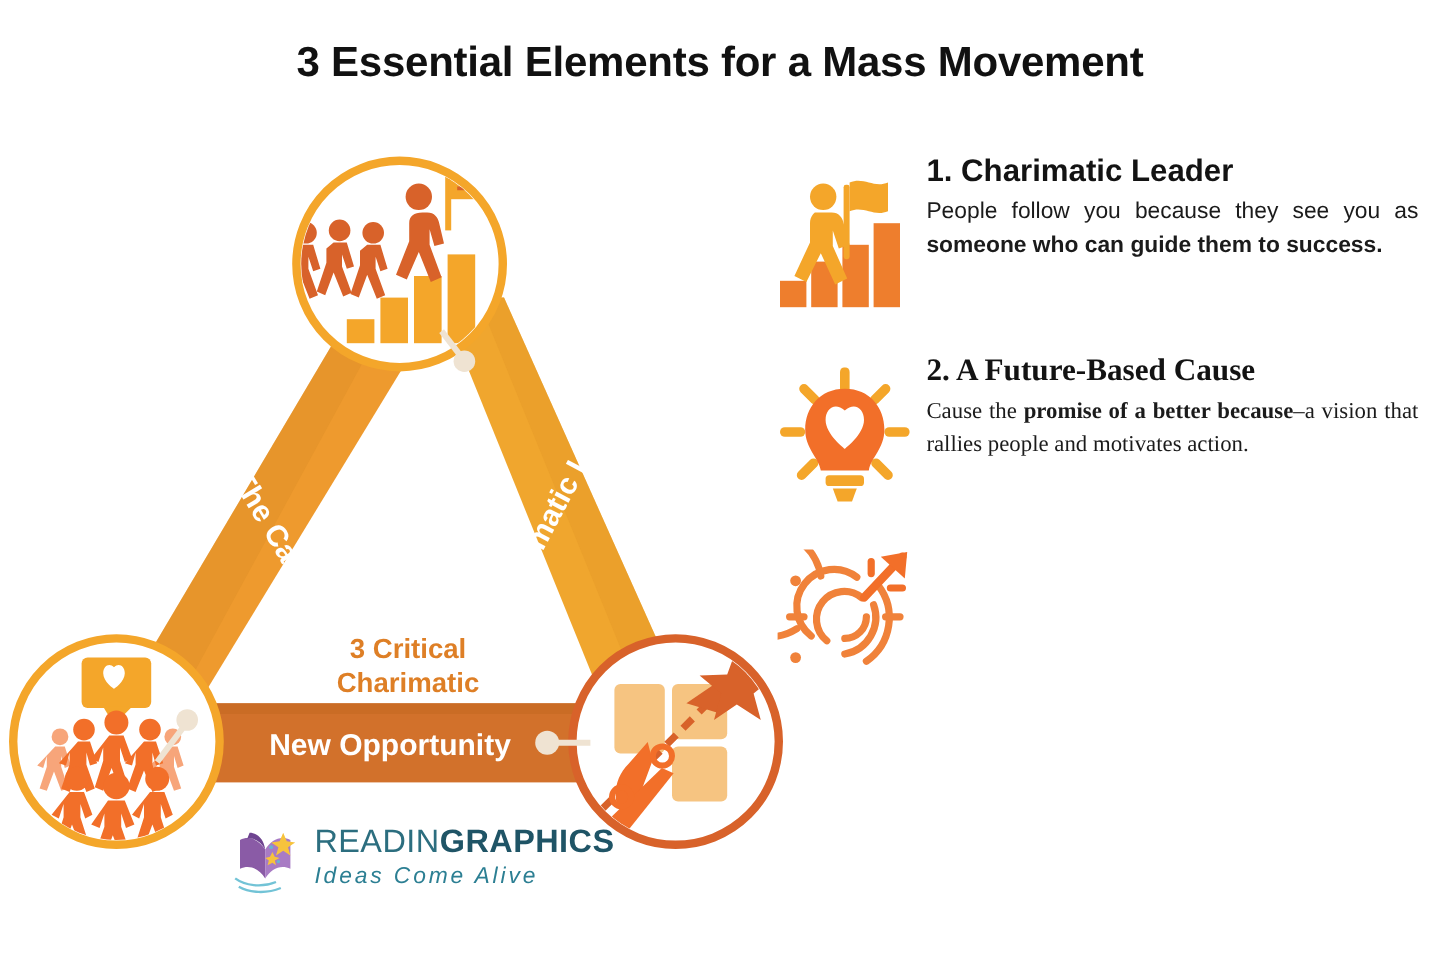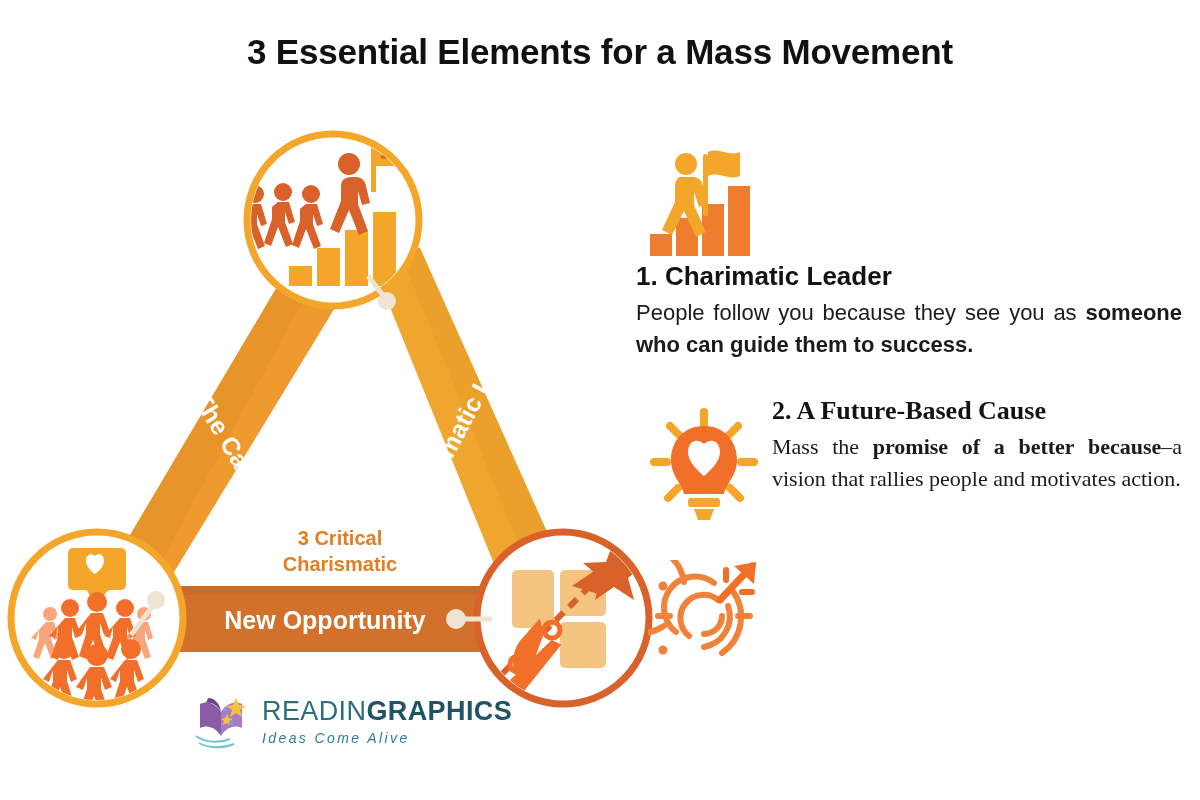--- a/index.html
+++ b/index.html
@@ -33,70 +33,70 @@
     left:0; top:108px;
     width:660px; height:620px;
   }
   .diagram svg { display:block; }
 
   .center-label {
     position:absolute;
     left:230px; top:418px;
     width:220px;
     text-align:center;
-    font-size:20px;
+    font-size:23px;
     font-weight:600;
     line-height:1.28;
     color:#DE7F26;
   }
 
   
   .logo {
     position:absolute;
     left:190px; top:688px;
     width:320px; height:66px;
     display:flex;
-    align-items:center;
+    align-items:flex-start;
     gap:10px;
   }
   .logo-mark { width:62px; height:58px; flex:0 0 auto; }
   .logo-txt { display:flex; flex-direction:column; line-height:1; }
   .logo-name {
     font-size:27px; letter-spacing:0.4px; color:#2C6E7F; white-space:nowrap;
   }
   .logo-name b { font-weight:bold; color:#1F5466; }
   .logo-name i { font-style:normal; font-weight:400; }
   .logo-tag {
     margin-top:6px;
-    font-size:14px; font-style:italic;
+    font-size:19px; font-style:italic;
     letter-spacing:2.4px;
     color:#2C7F93;
     white-space:nowrap;
   }
 
   
   .col {
     position:absolute;
     left:636px; top:126px;
     width:546px;
   }
   .item { position:relative; display:flex; }
   .item-ic { flex:0 0 auto; width:136px; display:flex; justify-content:center; }
   .item-body { flex:1 1 auto; padding-top:2px; }
   .item-h {
     font-size:26px; font-weight:bold; color:#131313;
     line-height:1.15; margin-bottom:5px;
   }
   .item-p {
-    font-size:22px; color:#1b1b1b; line-height:1.48;
+    font-size:19px; color:#1b1b1b; line-height:1.48;
     text-align:justify; text-justify:inter-word;
   }
   .item-p b { font-weight:bold; }
 
-  #item1 { margin-bottom:32px;flex-direction:column; }
+  #item1 { margin-bottom:32px; }
   #item1 .item-ic { padding-top:22px; }
   #item2 { margin-bottom:26px;font-family:Liberation Serif, serif; }
   #item2 .item-ic { padding-top:14px; }
   #item3 .item-ic { padding-top:8px; }
 </style>
 </head>
 <body>
 
 <div id="page">
 
@@ -239,21 +239,21 @@
 
       <text x="225" y="345" fill="#ffffff" font-family="Liberation Sans, sans-serif" font-size="25" font-weight="bold" text-anchor="middle" transform="rotate(59 225 345)">The Cause</text>
 
       <text x="470" y="318" fill="#ffffff" font-family="Liberation Sans, sans-serif" font-size="25" font-weight="bold" text-anchor="middle" transform="rotate(-62 470 318)">Charismatic Leader</text>
 
       <text x="325" y="521" fill="#ffffff" font-family="Liberation Sans, sans-serif" font-size="25" font-weight="bold" text-anchor="middle">New Opportunity</text>
     </svg>
 
     <div class="center-label">
       <div>3 Critical</div>
-      <div>Charismatic</div>
+      <div>Charimatic</div>
     </div>
   </div>
 
   <div class="logo">
     <svg class="logo-mark" viewBox="0 0 62 58">
       <path d="M10 12 C18 8 26 12 31 20 L31 44 C26 36 18 32 10 36 Z" fill="#8A5BA6"></path>
       <path d="M31 20 C36 12 44 8 52 12 L52 36 C44 32 36 36 31 44 Z" fill="#A87BC4"></path>
       <path d="M18 6 C25 6 30 12 31 20 C27 13 22 10 16 11 Z" fill="#6E4490"></path>
       <g fill="#F7C33C">
         <polygon points="46,6 49,13 56,14 50,18 52,25 46,21 40,25 42,18 36,14 43,13"></polygon>
@@ -310,21 +310,21 @@
             <line x1="92" y1="90" x2="82" y2="80"></line>
           </g>
           <path d="M56 18 c-21 0 -33 16 -33 34 c0 16 11 23 13 34 h40 c2 -11 13 -18 13 -34 c0 -18 -12 -34 -33 -34 z" fill="#F26F29"></path>
           <path d="M40 44 c0 -10 8 -15 16 -8 c8 -7 16 -2 16 8 c0 12 -16 24 -16 24 c0 0 -16 -12 -16 -24 z" fill="#ffffff"></path>
           <rect x="40" y="90" width="32" height="9" rx="3" fill="#F4A62A"></rect>
           <path d="M46 101 h20 l-4 11 h-12 z" fill="#F4A62A"></path>
         </svg>
       </div>
       <div class="item-body">
         <div class="item-h">2. A Future-Based Cause</div>
-        <div class="item-p"><span>Mass the </span><b>promise of a better because</b><span>–a vision that rallies people and motivates action.</span></div>
+        <div class="item-p"><span>Cause the </span><b>promise of a better because</b><span>–a vision that rallies people and motivates action.</span></div>
       </div>
     </div>
 
     <div class="item" id="item3">
       <div class="item-ic">
         <svg width="112" height="112" viewBox="0 0 112 112">
           <g fill="none" stroke="#F0823A" stroke-width="6" stroke-linecap="round">
             <path d="M16 66 A44 44 0 1 1 36 22"></path>
             <path d="M84 30 A44 44 0 0 1 74 93"></path>
             <path d="M28 72 A31 31 0 1 1 66 23"></path>

